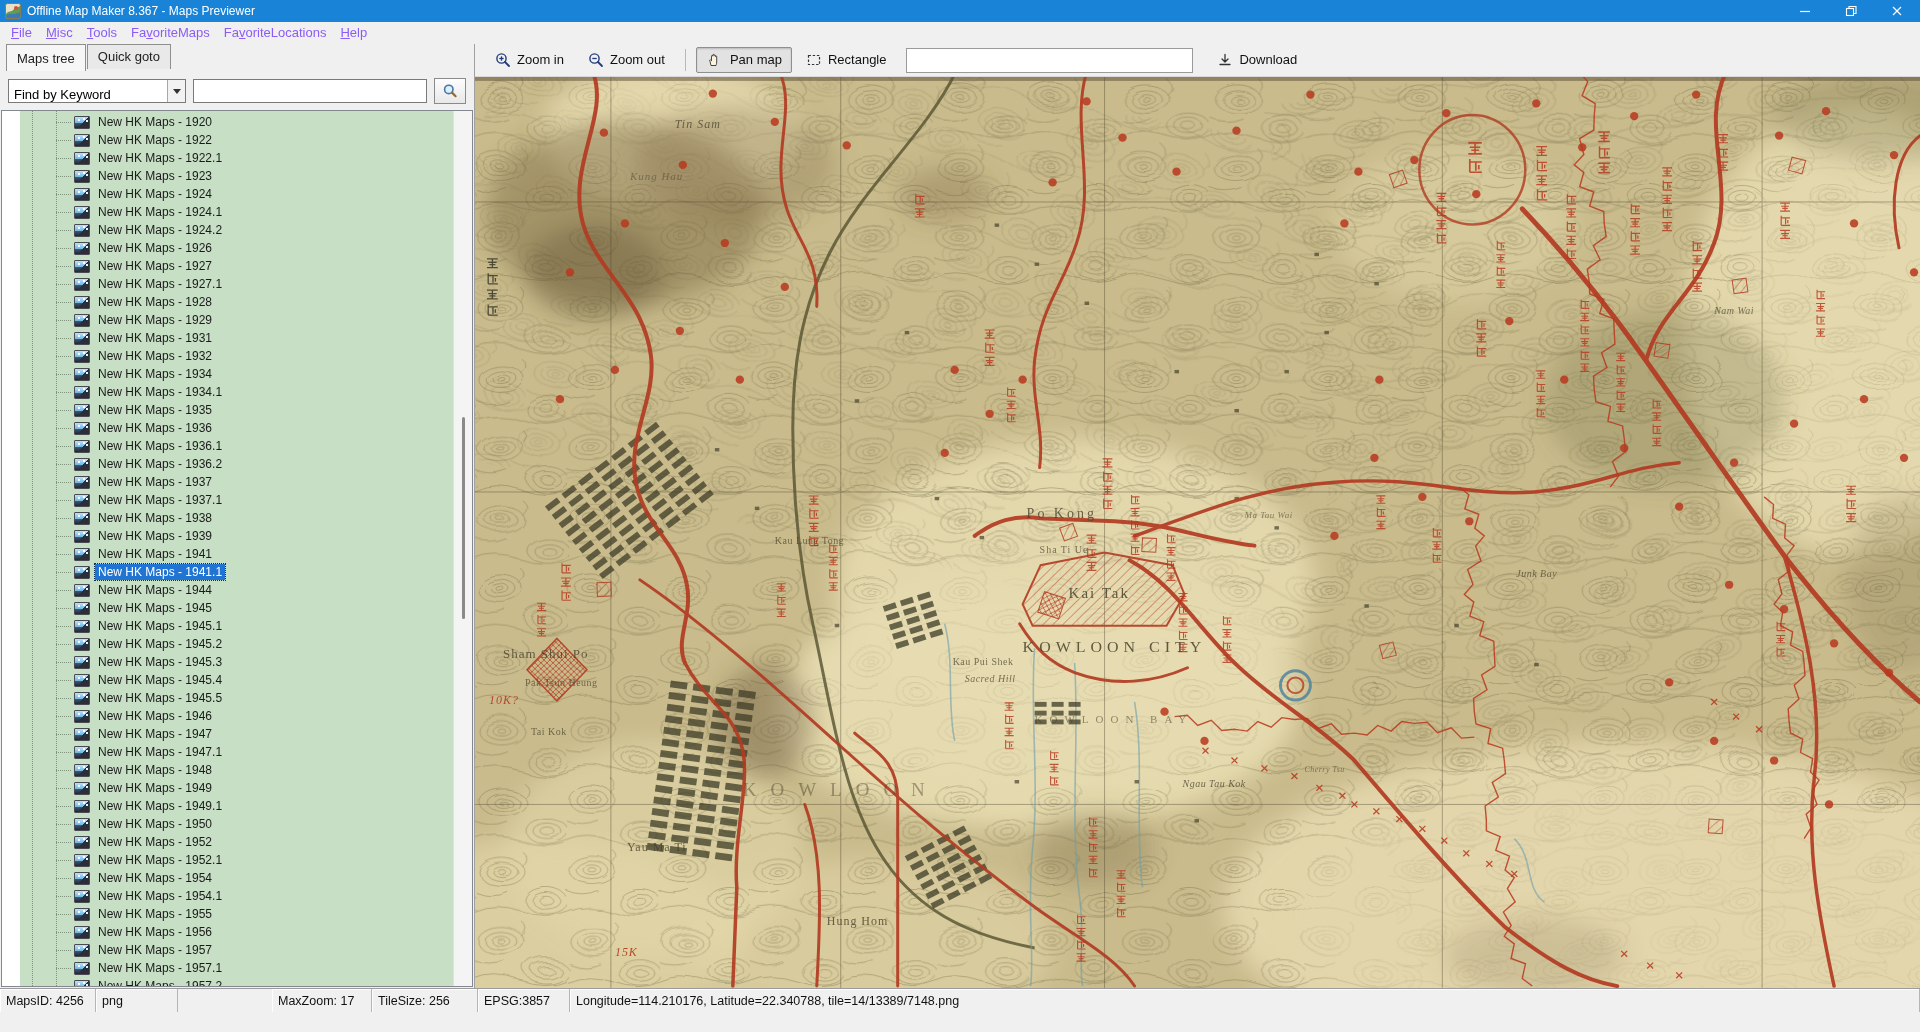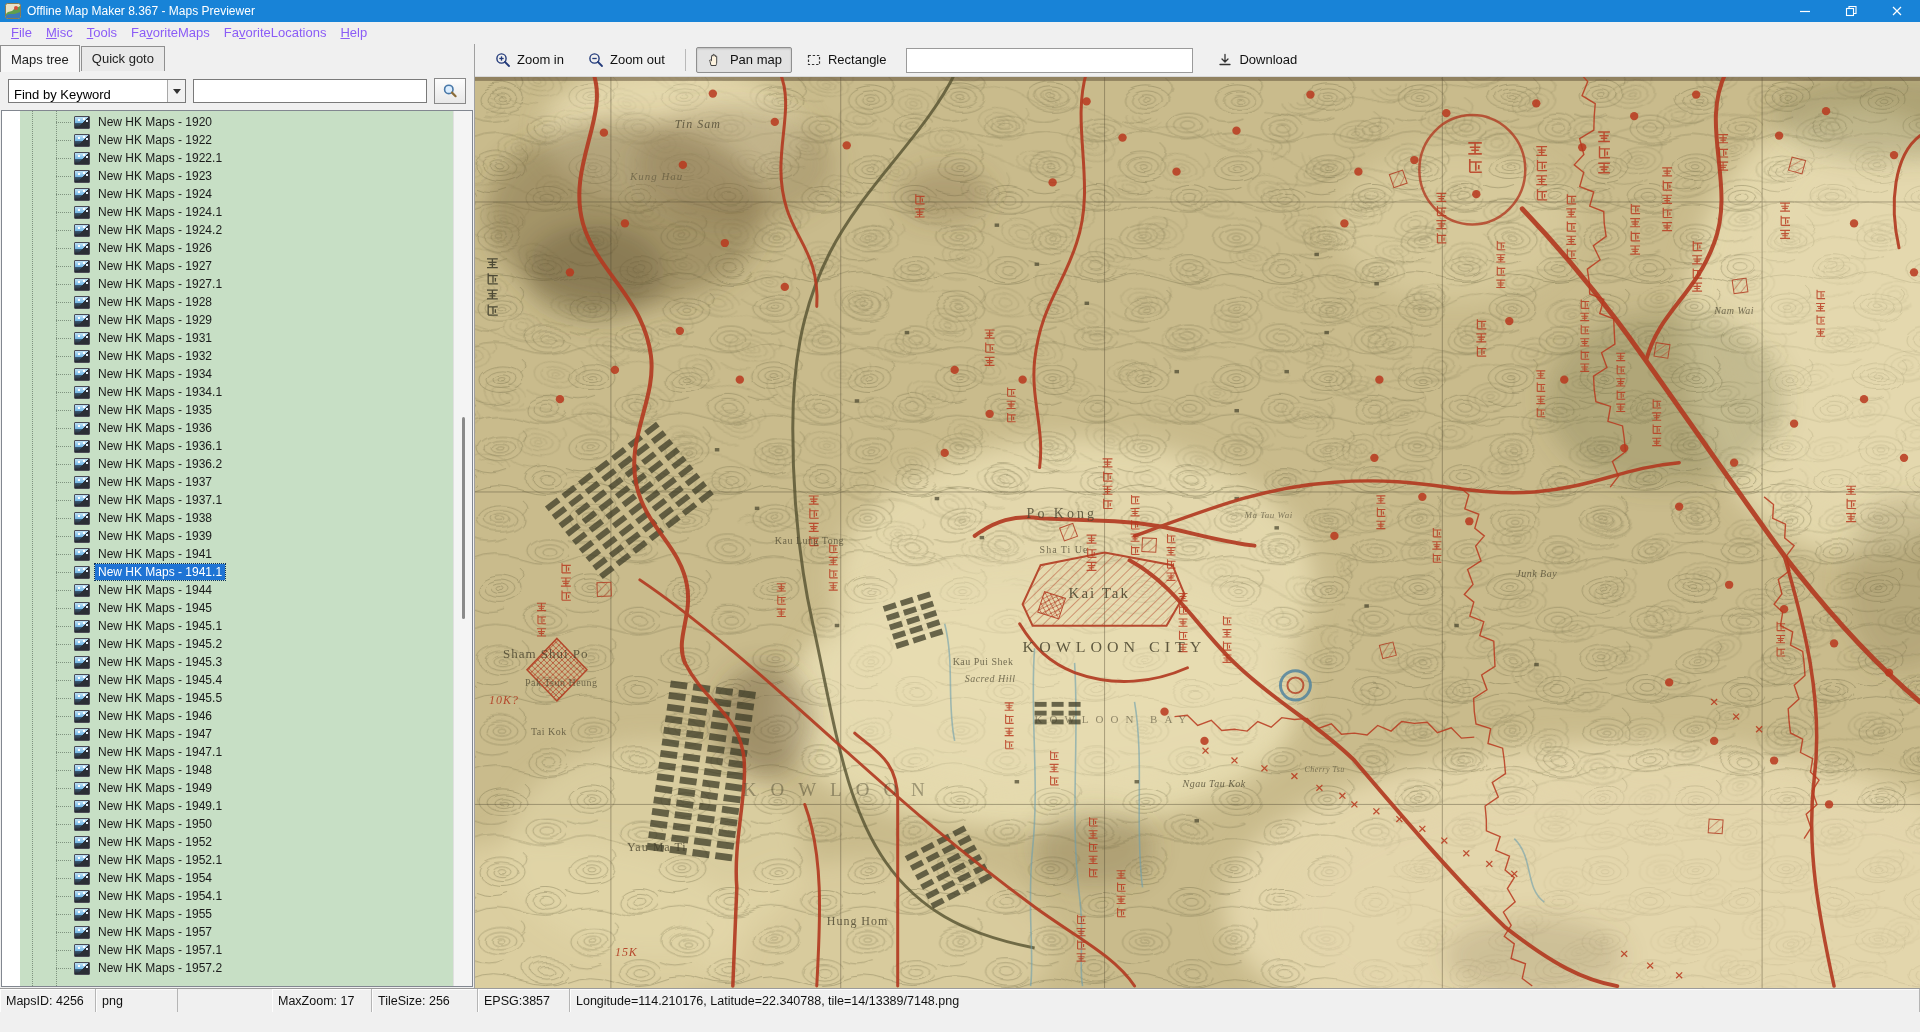--- a/index.html
+++ b/index.html
@@ -17,21 +17,21 @@
   .menubar { height:22px; background:#f0f0f0; display:flex; align-items:center; font-size:13px; color:#8b5cf6; padding-left:4px; border-bottom:1px solid #f0f0f0; flex:0 0 auto; }
   .menu-item { padding:2px 7px; cursor:default; }
   .menu-item u { text-decoration:underline; }
 
   
   .main { flex:1 1 auto; display:flex; min-height:0; }
   .left-panel { width:474px; flex:0 0 auto; display:flex; flex-direction:column; background:#f0f0f0; }
   .right-panel { flex:1 1 auto; display:flex; flex-direction:column; min-width:0; border-left:1px solid #a0a0a0; }
 
   
-  .tabstrip { height:28px; display:flex; align-items:center; padding-left:0; flex:0 0 auto; }
+  .tabstrip { height:28px; display:flex; align-items:flex-start; padding-left:6px; flex:0 0 auto; }
   .tab { font-size:13px; padding:4px 10px 5px 10px; border:1px solid #8f8f8f; border-bottom:none; background:#e9e9e9; color:#222; position:relative; margin-right:1px; }
   .tab.active { background:#f6f6f6; padding-top:6px; z-index:2; }
 
   
   .searchrow { height:38px; display:flex; align-items:center; padding:0 8px 0 8px; gap:7px; flex:0 0 auto; }
   .combo { width:178px; height:24px; background:#fff; border:1px solid #7a7a7a; display:flex; align-items:flex-end; font-size:13px; }
   .combo .val { flex:1; padding-left:5px; }
   .combo .arrowbox { width:18px; height:100%; border-left:1px solid #a8a8a8; background:#f2f2f2; display:flex; align-items:center; justify-content:center; }
   .arrow-down { width:0; height:0; border-left:4px solid transparent; border-right:4px solid transparent; border-top:5px solid #333; }
   .searchrow input { flex:1; height:24px; border:1px solid #7a7a7a; font-size:13px; padding:0 4px; background:#fff; }
@@ -358,20 +358,25 @@
               </div>
               <div class="trow">
                 <span class="conn"></span>
                 <span class="tree-icon"></span>
                 <span class="lbl">New HK Maps - 1954.1</span>
               </div>
               <div class="trow">
                 <span class="conn"></span>
                 <span class="tree-icon"></span>
                 <span class="lbl">New HK Maps - 1955</span>
+              </div>
+              <div class="trow">
+                <span class="conn"></span>
+                <span class="tree-icon"></span>
+                <span class="lbl">New HK Maps - 1956</span>
               </div>
               <div class="trow">
                 <span class="conn"></span>
                 <span class="tree-icon"></span>
                 <span class="lbl">New HK Maps - 1957</span>
               </div>
               <div class="trow">
                 <span class="conn"></span>
                 <span class="tree-icon"></span>
                 <span class="lbl">New HK Maps - 1957.1</span>

